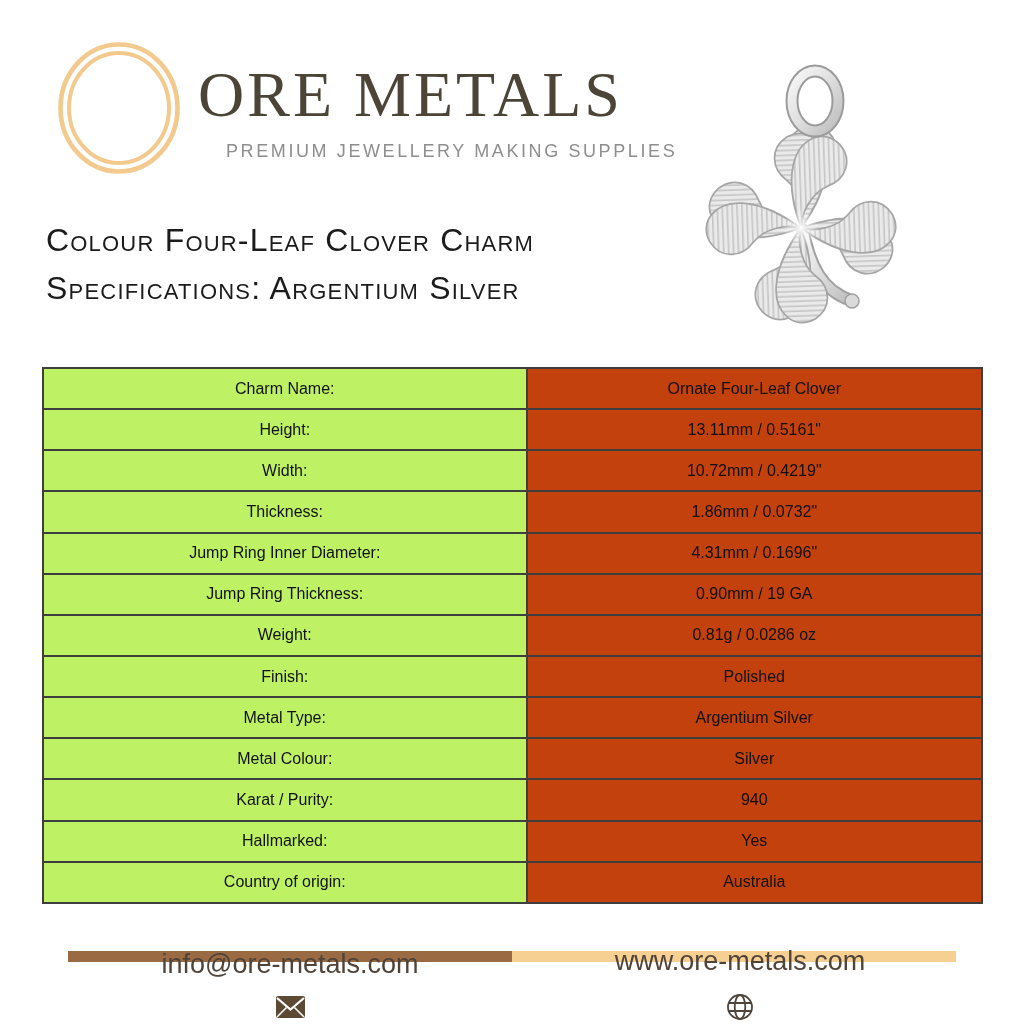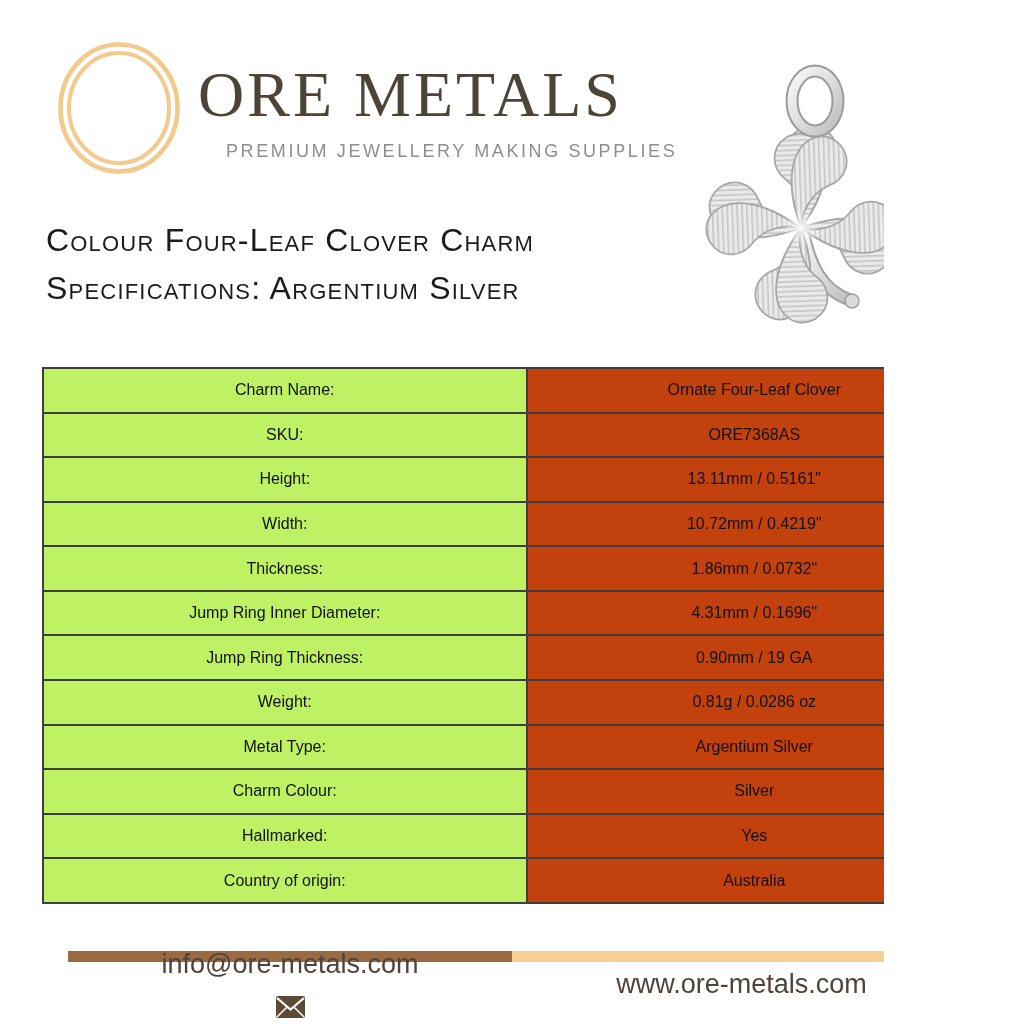--- a/index.html
+++ b/index.html
@@ -1,16 +1,16 @@
 <!DOCTYPE html>
 <html><head>
 <meta charset="utf-8">
 <style>
   html,body{margin:0;padding:0;background:#fff;}
-  #canvas{position:relative;width:884px;height:1024px;background:#ffffff;overflow:hidden;
+  #canvas{position:relative;width:1024px;height:1024px;background:#ffffff;overflow:hidden;
           font-family:"Liberation Sans",sans-serif;}
 
   
   .logo-ring{position:absolute;left:56px;top:40px;}
   .brand-name{position:absolute;left:198px;top:62px;
     font-family:"Liberation Serif",serif;font-size:64px;line-height:66px;
     letter-spacing:3px;color:#4d4438;white-space:nowrap;}
   .brand-tagline{position:absolute;left:226px;top:141px;
     font-size:18px;letter-spacing:2.6px;color:#8e8e8e;white-space:nowrap;}
 
@@ -31,21 +31,21 @@
   table.spec td.lbl{background:#bef264;width:50%;}
   table.spec td.val{background:#c2410c;}
 
   
   .divider{position:absolute;top:951px;left:68px;width:888px;height:11px;display:flex;}
   .divider .half-brown{width:444px;height:11px;background:#9a6b42;}
   .divider .half-gold{width:444px;height:11px;background:#f6cf92;}
   .footer-group{position:absolute;top:963px;height:42px;display:flex;
     align-items:center;justify-content:center;gap:15px;}
   .footer-left{left:68px;width:444px;flex-direction:column;}
-  .footer-right{left:542px;width:444px;}
+  .footer-right{left:518px;width:444px;flex-direction:column;}
   .footer-text{font-size:27px;color:#4f433a;white-space:nowrap;}
   .icon{display:inline-block;line-height:0;}
 </style>
 </head>
 <body>
 
 <div id="canvas">
 
   <svg class="logo-ring" width="127" height="136" viewBox="0 0 127 136">
     <ellipse cx="63" cy="68" rx="58.5" ry="63.5" fill="none" stroke="#f3ca8e" stroke-width="4.6"></ellipse>
@@ -96,24 +96,20 @@
     <ellipse cx="117" cy="63" rx="23" ry="30" fill="none" stroke="url(#ringG)" stroke-width="9"></ellipse>
   </svg>
 
   <table class="spec">
     <tbody>
       <tr>
           <td class="lbl">Charm Name:</td>
           <td class="val">Ornate Four-Leaf Clover</td>
         </tr>
       <tr>
-          <td class="lbl">SKU:</td>
-          <td class="val">ORE7368AS</td>
-        </tr>
-      <tr>
           <td class="lbl">Height:</td>
           <td class="val">13.11mm / 0.5161"</td>
         </tr>
       <tr>
           <td class="lbl">Width:</td>
           <td class="val">10.72mm / 0.4219"</td>
         </tr>
       <tr>
           <td class="lbl">Thickness:</td>
           <td class="val">1.86mm / 0.0732"</td>
@@ -124,26 +120,34 @@
         </tr>
       <tr>
           <td class="lbl">Jump Ring Thickness:</td>
           <td class="val">0.90mm / 19 GA</td>
         </tr>
       <tr>
           <td class="lbl">Weight:</td>
           <td class="val">0.81g / 0.0286 oz</td>
         </tr>
       <tr>
+          <td class="lbl">Finish:</td>
+          <td class="val">Polished</td>
+        </tr>
+      <tr>
           <td class="lbl">Metal Type:</td>
           <td class="val">Argentium Silver</td>
         </tr>
       <tr>
-          <td class="lbl">Charm Colour:</td>
+          <td class="lbl">Metal Colour:</td>
           <td class="val">Silver</td>
+        </tr>
+      <tr>
+          <td class="lbl">Karat / Purity:</td>
+          <td class="val">940</td>
         </tr>
       <tr>
           <td class="lbl">Hallmarked:</td>
           <td class="val">Yes</td>
         </tr>
       <tr>
           <td class="lbl">Country of origin:</td>
           <td class="val">Australia</td>
         </tr>
     </tbody>

